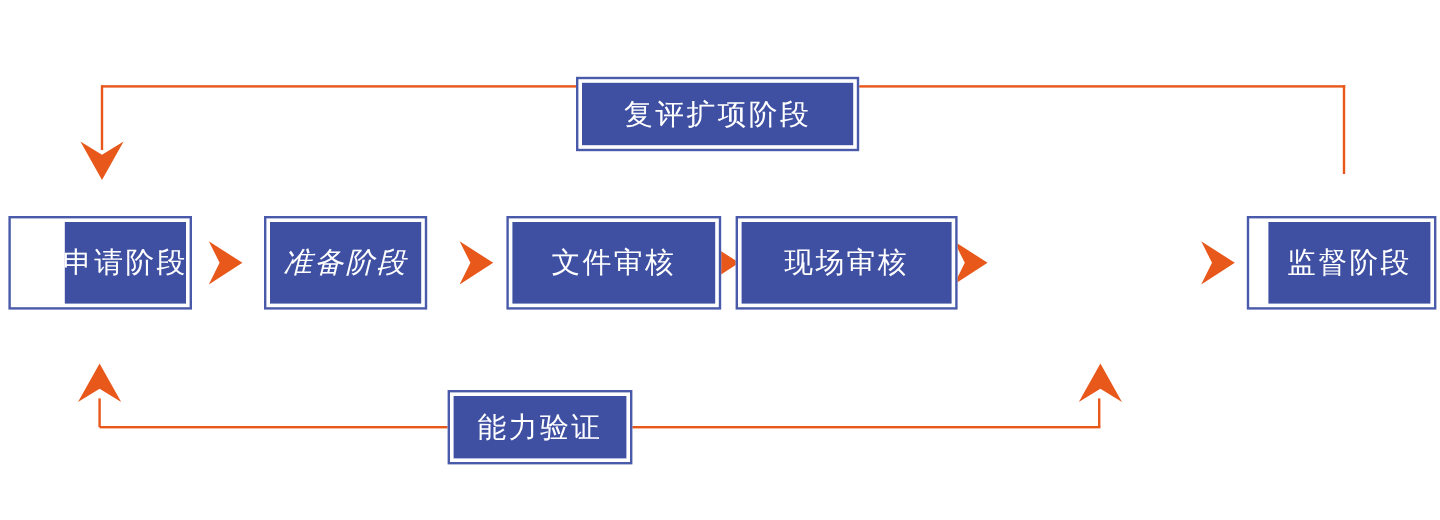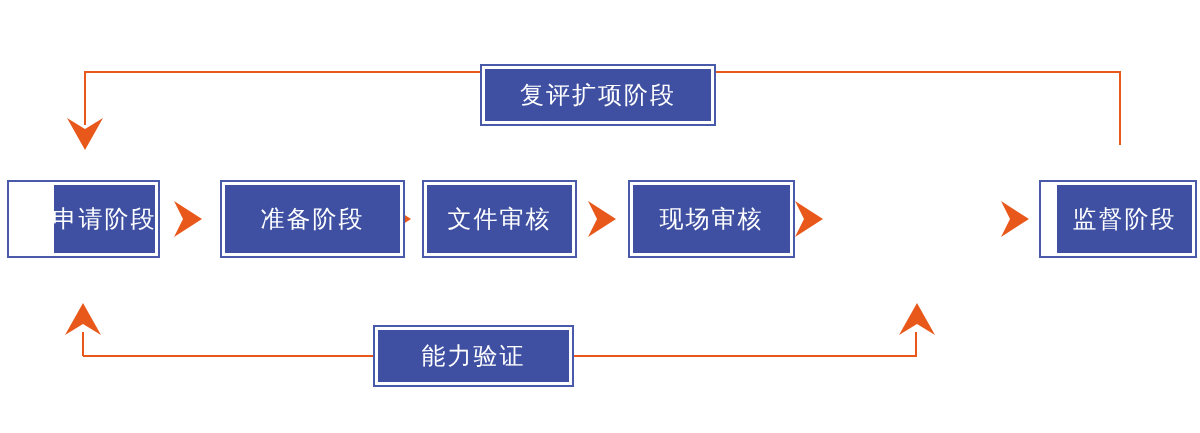--- a/index.html
+++ b/index.html
@@ -81,33 +81,33 @@
       <polygon points="19,1 37,33 19,22 1,33" fill="#e8581b"></polygon>
     </svg>
   </div>
 
   <div class="stage-box main-row" style="left:7px; width:153px;padding-left:45px;">
     <div class="fill">
       <span class="label">申请阶段</span>
     </div>
   </div>
 
-  <div class="stage-box main-row" style="left:220px; width:185px;">
+  <div class="stage-box main-row" style="left:220px; width:136px;font-style:italic;">
     <div class="fill">
       <span class="label">准备阶段</span>
     </div>
   </div>
 
-  <div class="stage-box main-row" style="left:422px; width:155px;">
+  <div class="stage-box main-row" style="left:422px; width:179px;">
     <div class="fill">
       <span class="label">文件审核</span>
     </div>
   </div>
 
-  <div class="stage-box main-row" style="left:628px; width:167px;">
+  <div class="stage-box main-row" style="left:613px; width:185px;">
     <div class="fill">
       <span class="label">现场审核</span>
     </div>
   </div>
 
 
   <div class="stage-box main-row" style="left:1039px; width:158px;padding-left:16px;">
     <div class="fill">
       <span class="label">监督阶段</span>
     </div>
@@ -138,19 +138,19 @@
       <polygon points="1,1 29,19 1,37 10,19" fill="#e8581b"></polygon>
     </svg>
   </div>
 
   <div class="stage-box" style="left:480px; top:44px; width:236px; height:62px;margin-top:20px;">
     <div class="fill">
       <span class="label">复评扩项阶段</span>
     </div>
   </div>
 
-  <div class="stage-box" style="left:373px; top:325px; width:201px; height:62px;">
+  <div class="stage-box" style="left:373px; top:325px; width:154px; height:62px;">
     <div class="fill">
       <span class="label">能力验证</span>
     </div>
   </div>
 
 </div>
 
 </body></html>

